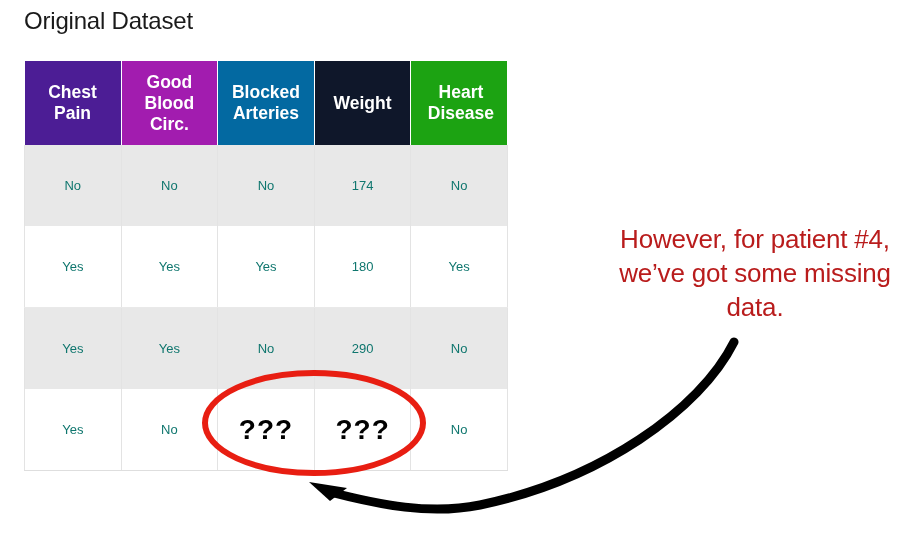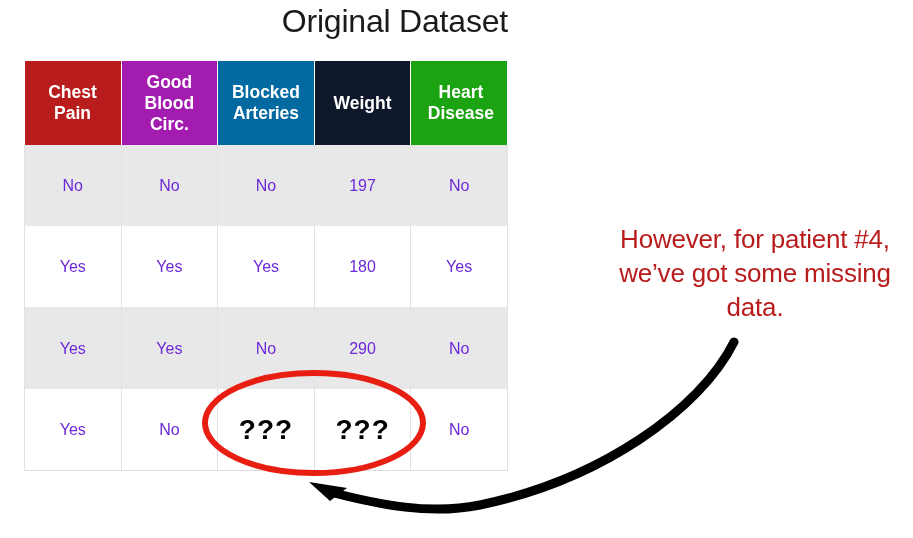--- a/index.html
+++ b/index.html
@@ -16,22 +16,22 @@
     font-family: "Liberation Sans", sans-serif;
     -webkit-font-smoothing: antialiased;
   }
 
   
   #chart-title {
     position: absolute;
     left: 24px;
     top: 4px;
     width: 484px;
-    text-align: right;
-    font-size: 32px;
+    text-align: left;
+    font-size: 24px;
     font-weight: 400;
     color: #1a1a1a;
     letter-spacing: -0.2px;
     line-height: 34px;
     white-space: nowrap;
   }
 
   
   #dataset-table {
     position: absolute;
@@ -54,23 +54,23 @@
     line-height: 21px;
     border-right: 1px solid #ffffff;
     background: #0d93f5;
   }
   #dataset-table th:last-child { border-right: none; padding-left: 6px; }
   #dataset-table th.accent-green { background: #1ca312; }
 
   #dataset-table td {
     height: 81px;
     padding: 0;
-    font-size: 16px;
+    font-size: 13px;
     font-weight: 400;
-    color: #6d28d9;
+    color: #0f766e;
     text-align: center;
     vertical-align: middle;
     border-right: 1px solid #e3e3e3;
     border-bottom: 1px solid #e9e9e9;
   }
   #dataset-table td:last-child { border-right: 1px solid #e3e3e3; }
   #dataset-table tr.row-shaded td { background: #e8e8e8; border-bottom: none; }
   #dataset-table tr.row-plain  td { background: #ffffff; }
   #dataset-table td.missing {
     font-size: 28px;
@@ -115,33 +115,33 @@
   <table id="dataset-table">
     <colgroup>
       <col>
         <col>
         <col>
         <col>
         <col>
     </colgroup>
     <thead>
       <tr>
-        <th style="background: #b91c1c;">Chest Pain</th>
+        <th style="background: #4c1d95;">Chest Pain</th>
         <th style="background: #a21caf;">Good Blood Circ.</th>
         <th style="background: #0369a1;">Blocked Arteries</th>
         <th style="background: #0f172a;">Weight</th>
         <th class="accent-green" style="background: rgb(28, 163, 18);">Heart Disease</th>
       </tr>
     </thead>
     <tbody>
       <tr class="row-shaded">
         <td>No</td>
         <td>No</td>
         <td>No</td>
-        <td>197</td>
+        <td>174</td>
         <td>No</td>
       </tr>
       <tr class="row-plain">
         <td>Yes</td>
         <td>Yes</td>
         <td>Yes</td>
         <td>180</td>
         <td>Yes</td>
       </tr>
       <tr class="row-shaded">

